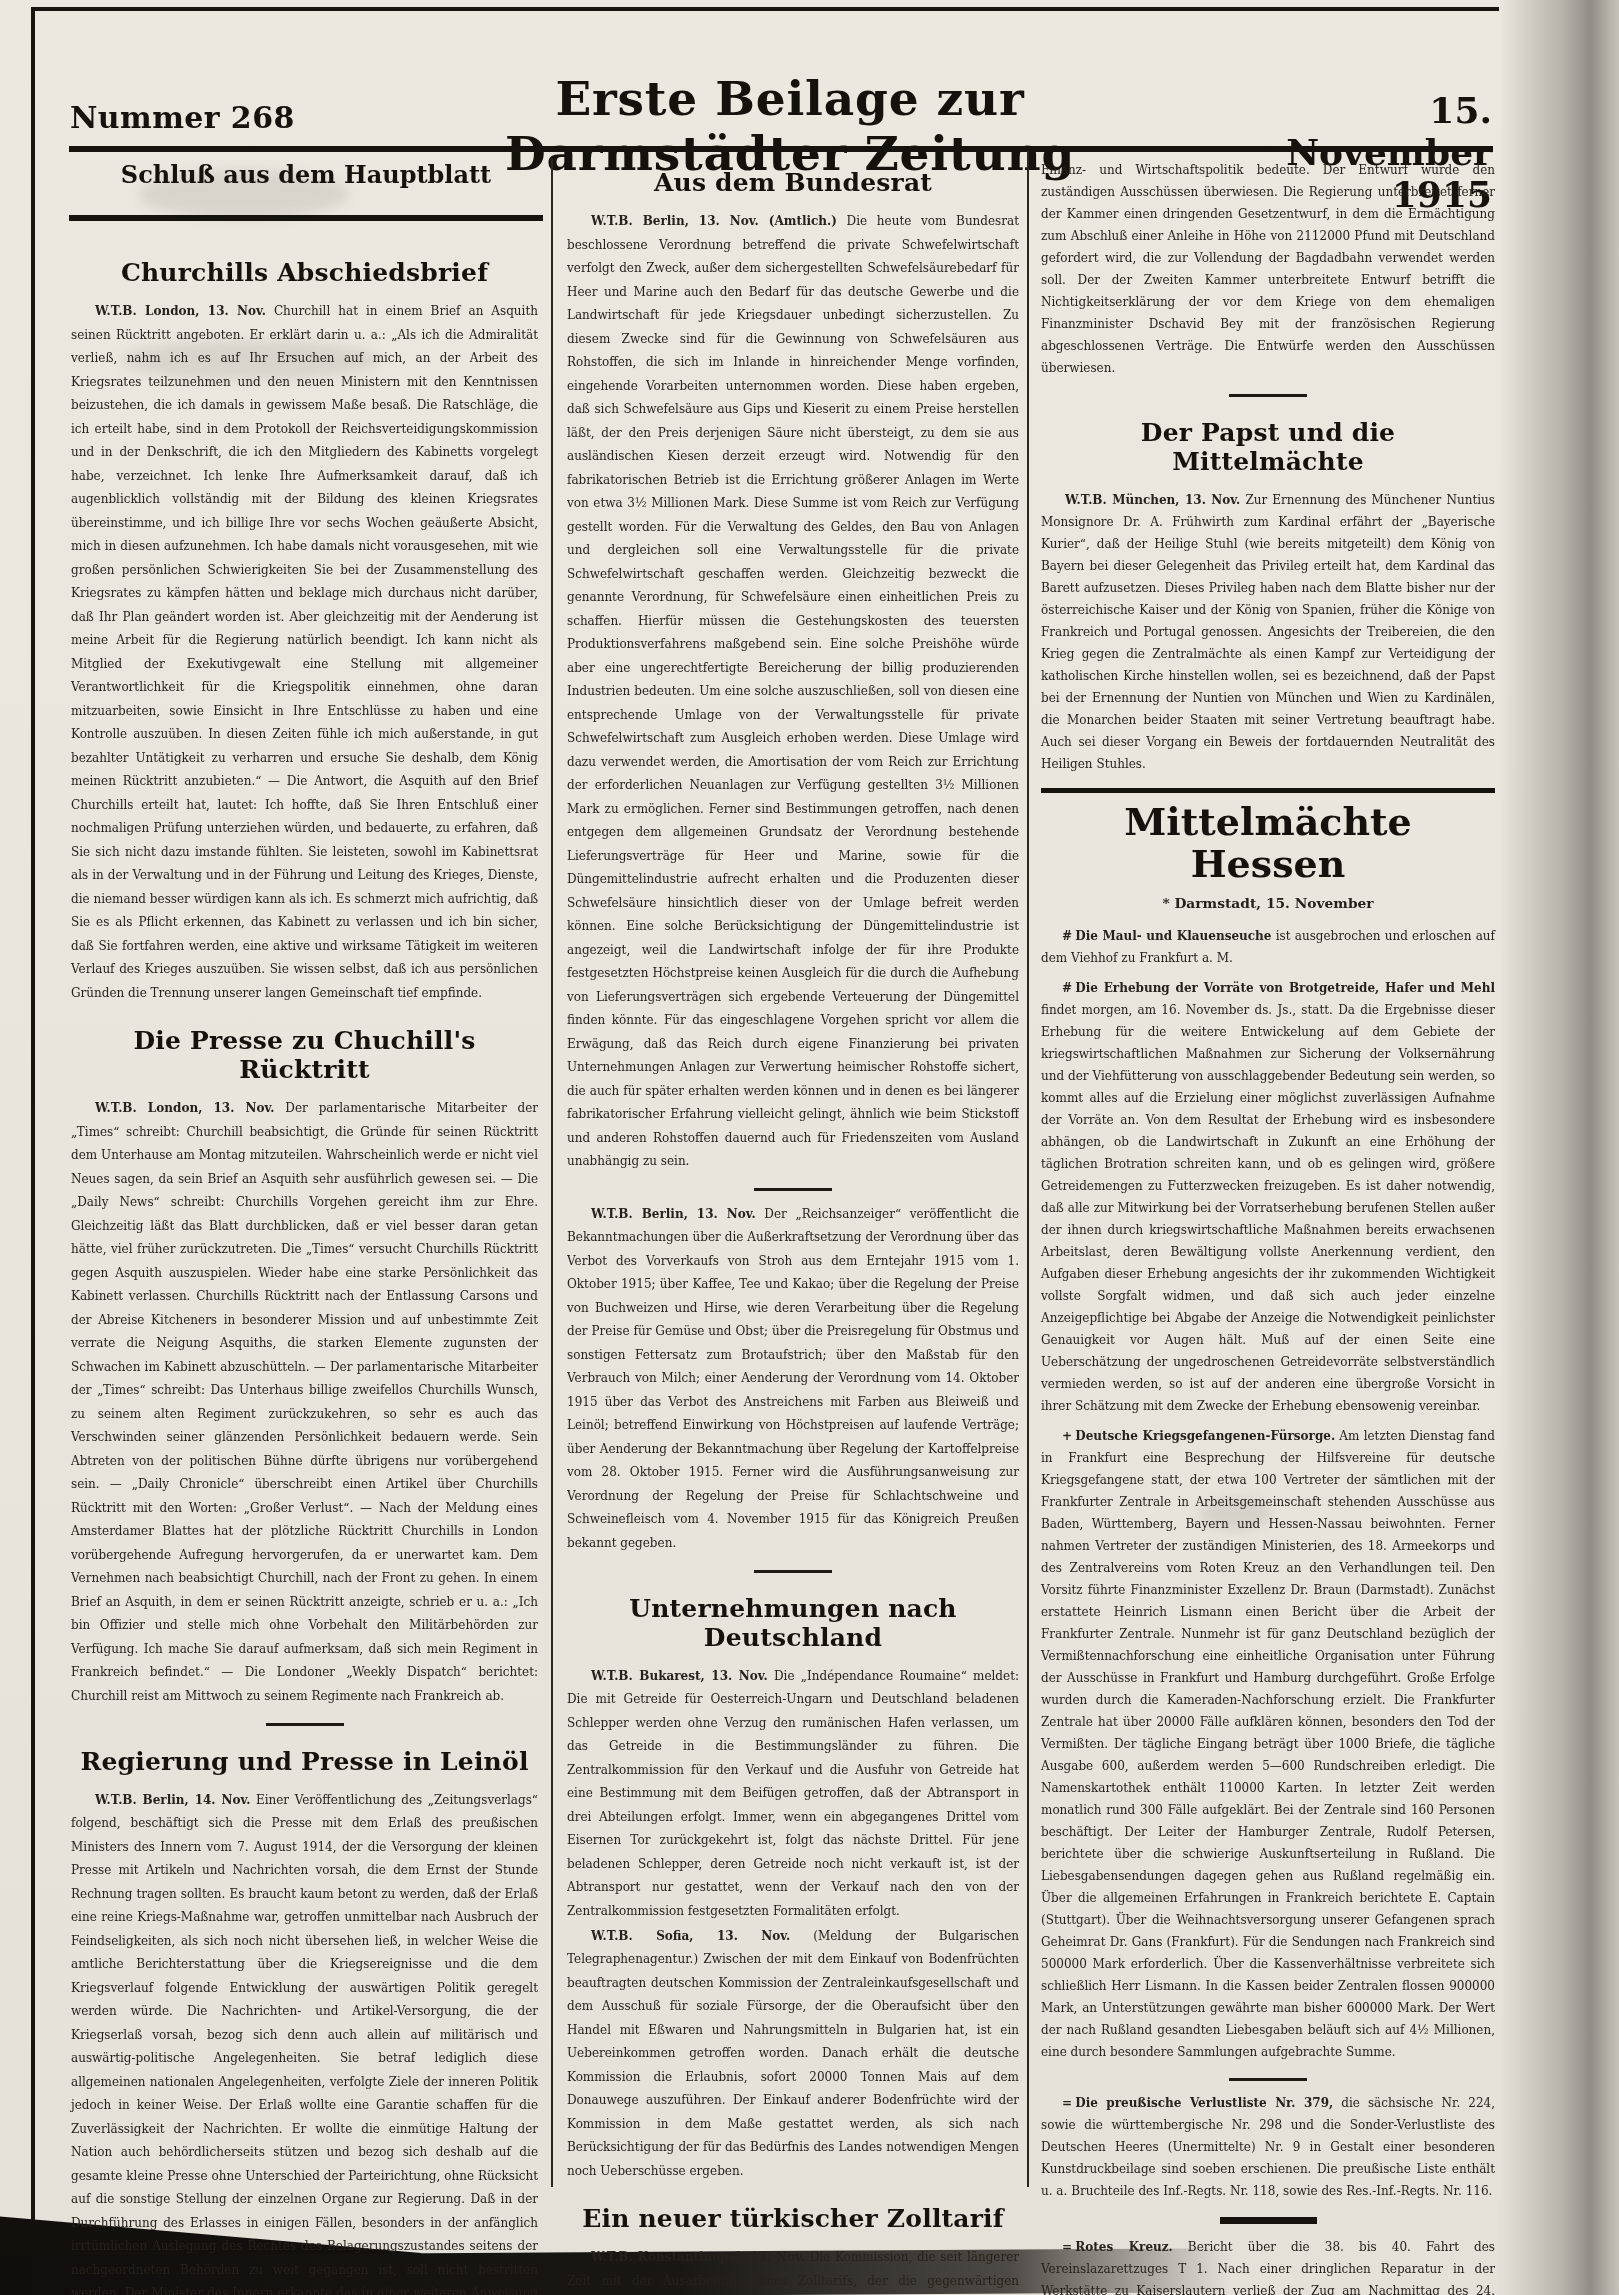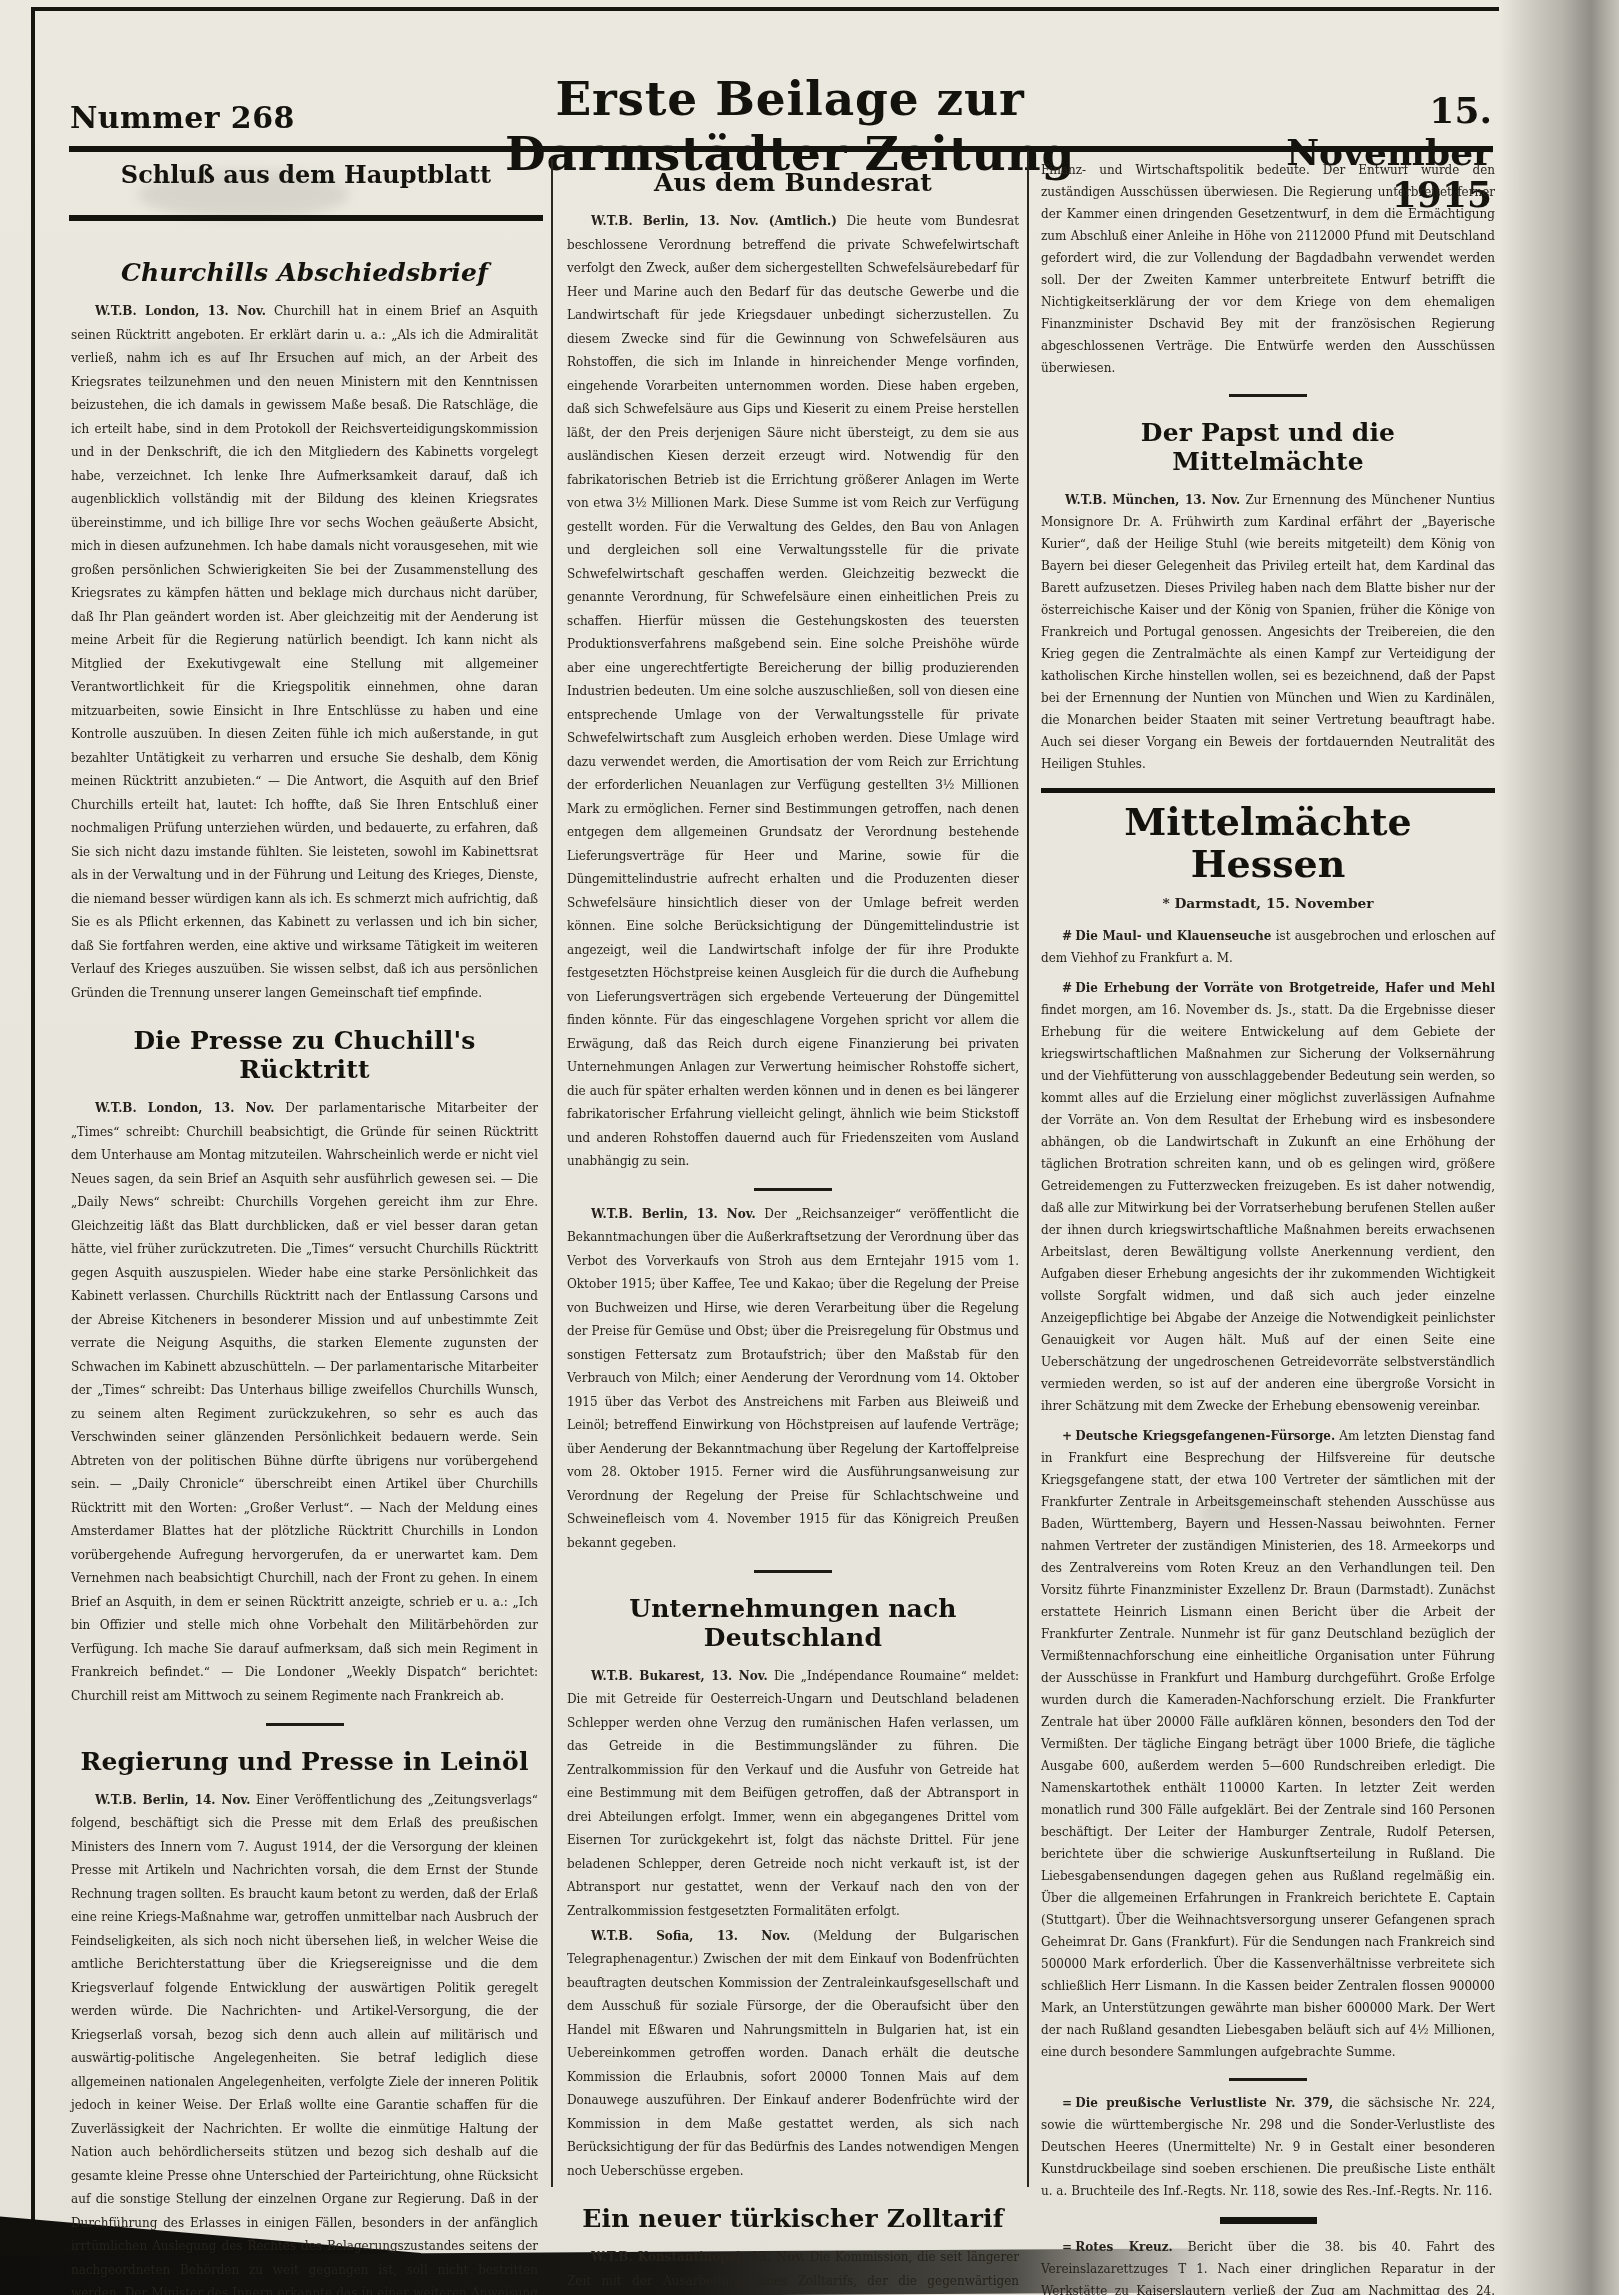--- a/index.html
+++ b/index.html
@@ -79,21 +79,21 @@
 <div class="masthead">Erste Beilage zur Darmstädter Zeitung</div>
 <div class="pubdate">15. November 1915</div>
 <div class="rule-header"></div>
 <div class="banner-label">Schluß aus dem Hauptblatt</div>
 <div class="rule-banner"></div>
 
 <div class="vdiv vdiv1"></div>
 <div class="vdiv vdiv2"></div>
 
 <div class="col col1">
-  <h2 style="font-style:italic;">Churchills Abschiedsbrief</h2>
+  <h2 style="">Churchills Abschiedsbrief</h2>
   <p><span class="lead">W.T.B. London, 13. Nov.</span><span> Churchill hat in einem Brief an Asquith seinen Rücktritt angeboten. Er erklärt darin u. a.: „Als ich die Admiralität verließ, nahm ich es auf Ihr Ersuchen auf mich, an der Arbeit des Kriegsrates teilzunehmen und den neuen Ministern mit den Kenntnissen beizustehen, die ich damals in gewissem Maße besaß. Die Ratschläge, die ich erteilt habe, sind in dem Protokoll der Reichsverteidigungskommission und in der Denkschrift, die ich den Mitgliedern des Kabinetts vorgelegt habe, verzeichnet. Ich lenke Ihre Aufmerksamkeit darauf, daß ich augenblicklich vollständig mit der Bildung des kleinen Kriegsrates übereinstimme, und ich billige Ihre vor sechs Wochen geäußerte Absicht, mich in diesen aufzunehmen. Ich habe damals nicht vorausgesehen, mit wie großen persönlichen Schwierigkeiten Sie bei der Zusammenstellung des Kriegsrates zu kämpfen hätten und beklage mich durchaus nicht darüber, daß Ihr Plan geändert worden ist. Aber gleichzeitig mit der Aenderung ist meine Arbeit für die Regierung natürlich beendigt. Ich kann nicht als Mitglied der Exekutivgewalt eine Stellung mit allgemeiner Verantwortlichkeit für die Kriegspolitik einnehmen, ohne daran mitzuarbeiten, sowie Einsicht in Ihre Entschlüsse zu haben und eine Kontrolle auszuüben. In diesen Zeiten fühle ich mich außerstande, in gut bezahlter Untätigkeit zu verharren und ersuche Sie deshalb, dem König meinen Rücktritt anzubieten.“ — Die Antwort, die Asquith auf den Brief Churchills erteilt hat, lautet: Ich hoffte, daß Sie Ihren Entschluß einer nochmaligen Prüfung unterziehen würden, und bedauerte, zu erfahren, daß Sie sich nicht dazu imstande fühlten. Sie leisteten, sowohl im Kabinettsrat als in der Verwaltung und in der Führung und Leitung des Krieges, Dienste, die niemand besser würdigen kann als ich. Es schmerzt mich aufrichtig, daß Sie es als Pflicht erkennen, das Kabinett zu verlassen und ich bin sicher, daß Sie fortfahren werden, eine aktive und wirksame Tätigkeit im weiteren Verlauf des Krieges auszuüben. Sie wissen selbst, daß ich aus persönlichen Gründen die Trennung unserer langen Gemeinschaft tief empfinde.</span></p>
 
   <h2>Die Presse zu Chuchill's Rücktritt</h2>
   <p><span class="lead">W.T.B. London, 13. Nov.</span><span> Der parlamentarische Mitarbeiter der „Times“ schreibt: Churchill beabsichtigt, die Gründe für seinen Rücktritt dem Unterhause am Montag mitzuteilen. Wahrscheinlich werde er nicht viel Neues sagen, da sein Brief an Asquith sehr ausführlich gewesen sei. — Die „Daily News“ schreibt: Churchills Vorgehen gereicht ihm zur Ehre. Gleichzeitig läßt das Blatt durchblicken, daß er viel besser daran getan hätte, viel früher zurückzutreten. Die „Times“ versucht Churchills Rücktritt gegen Asquith auszuspielen. Wieder habe eine starke Persönlichkeit das Kabinett verlassen. Churchills Rücktritt nach der Entlassung Carsons und der Abreise Kitcheners in besonderer Mission und auf unbestimmte Zeit verrate die Neigung Asquiths, die starken Elemente zugunsten der Schwachen im Kabinett abzuschütteln. — Der parlamentarische Mitarbeiter der „Times“ schreibt: Das Unterhaus billige zweifellos Churchills Wunsch, zu seinem alten Regiment zurückzukehren, so sehr es auch das Verschwinden seiner glänzenden Persönlichkeit bedauern werde. Sein Abtreten von der politischen Bühne dürfte übrigens nur vorübergehend sein. — „Daily Chronicle“ überschreibt einen Artikel über Churchills Rücktritt mit den Worten: „Großer Verlust“. — Nach der Meldung eines Amsterdamer Blattes hat der plötzliche Rücktritt Churchills in London vorübergehende Aufregung hervorgerufen, da er unerwartet kam. Dem Vernehmen nach beabsichtigt Churchill, nach der Front zu gehen. In einem Brief an Asquith, in dem er seinen Rücktritt anzeigte, schrieb er u. a.: „Ich bin Offizier und stelle mich ohne Vorbehalt den Militärbehörden zur Verfügung. Ich mache Sie darauf aufmerksam, daß sich mein Regiment in Frankreich befindet.“ — Die Londoner „Weekly Dispatch“ berichtet: Churchill reist am Mittwoch zu seinem Regimente nach Frankreich ab.</span></p>
 
   <div class="dv"></div>
 
   <h2>Regierung und Presse in Leinöl</h2>
   <p><span class="lead">W.T.B. Berlin, 14. Nov.</span><span> Einer Veröffentlichung des „Zeitungsverlags“ folgend, beschäftigt sich die Presse mit dem Erlaß des preußischen Ministers des Innern vom 7. August 1914, der die Versorgung der kleinen Presse mit Artikeln und Nachrichten vorsah, die dem Ernst der Stunde Rechnung tragen sollten. Es braucht kaum betont zu werden, daß der Erlaß eine reine Kriegs-Maßnahme war, getroffen unmittelbar nach Ausbruch der Feindseligkeiten, als sich noch nicht übersehen ließ, in welcher Weise die amtliche Berichterstattung über die Kriegsereignisse und die dem Kriegsverlauf folgende Entwicklung der auswärtigen Politik geregelt werden würde. Die Nachrichten- und Artikel-Versorgung, die der Kriegserlaß vorsah, bezog sich denn auch allein auf militärisch und auswärtig-politische Angelegenheiten. Sie betraf lediglich diese allgemeinen nationalen Angelegenheiten, verfolgte Ziele der inneren Politik jedoch in keiner Weise. Der Erlaß wollte eine Garantie schaffen für die Zuverlässigkeit der Nachrichten. Er wollte die einmütige Haltung der Nation auch behördlicherseits stützen und bezog sich deshalb auf die gesamte kleine Presse ohne Unterschied der Parteirichtung, ohne Rücksicht auf die sonstige Stellung der einzelnen Organe zur Regierung. Daß in der Durchführung des Erlasses in einigen Fällen, besonders in der anfänglich irrtümlichen Auslegung des Rechtes des Belagerungszustandes seitens der nachgeordneten Behörden zu weit gegangen ist, soll nicht bestritten werden. Der Minister des Innern erkannte das in einer weiteren Anweisung vom 6. Oktober 1914 ausdrücklich an und schuf sowohl in den ihm zur Kenntnis gebrachten einzelnen Fällen unberechtigten Eingriffs in die Pressefreiheit wie auch allgemein Abhilfe. Späterhin erwies sich der Kriegserlaß vom 7. August 1914 angesichts der patriotischen Haltung auch der gesamten kleinen Presse und der anderweitig sichergestellten Verbreitung zutreffender Nachrichten als gegenstandslos. Deshalb wurde der Erlaß vom 7. August 1914 ersetzt durch den Erlaß vom 19. April 1915, der sich darauf beschränkte, für die künftige Friedenszeit eine publizistische Vertretung der Absichten und Ansichten der Regierung in den dem Einfluß der Regierung zugänglichen Kreisorganen sicherzustellen. Zu diesem Zweck stellte der Minister des Innern einen den Bedürfnissen der kleinen Presse im weiteren Maße und durch moderne zeitungstechnische Mittel entgegenkommenden Korrespondenz-Apparat anstelle der neuen Korrespondenz bereit. Die Art und die Wirkung der auf diesen Zweck beschränkten und sich bezogenen Erlasse wurde kürzlich klarlegt.</span></p>
 </div>

